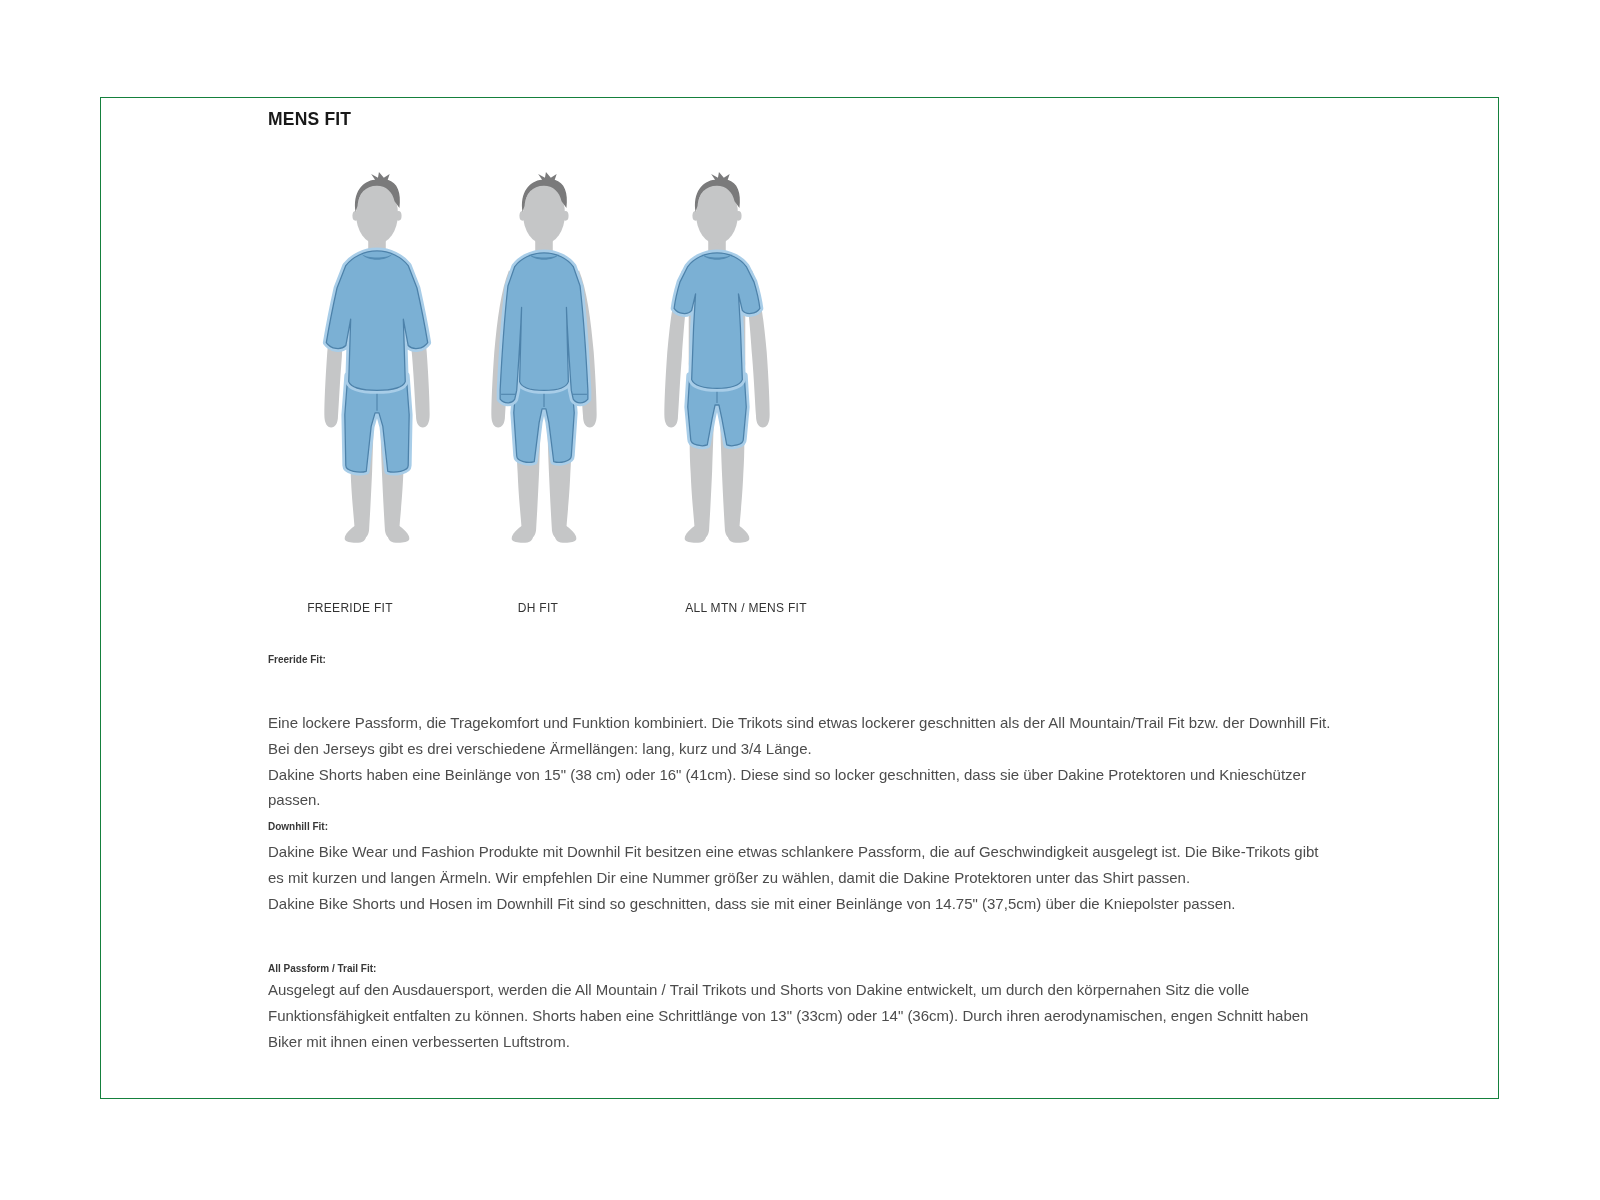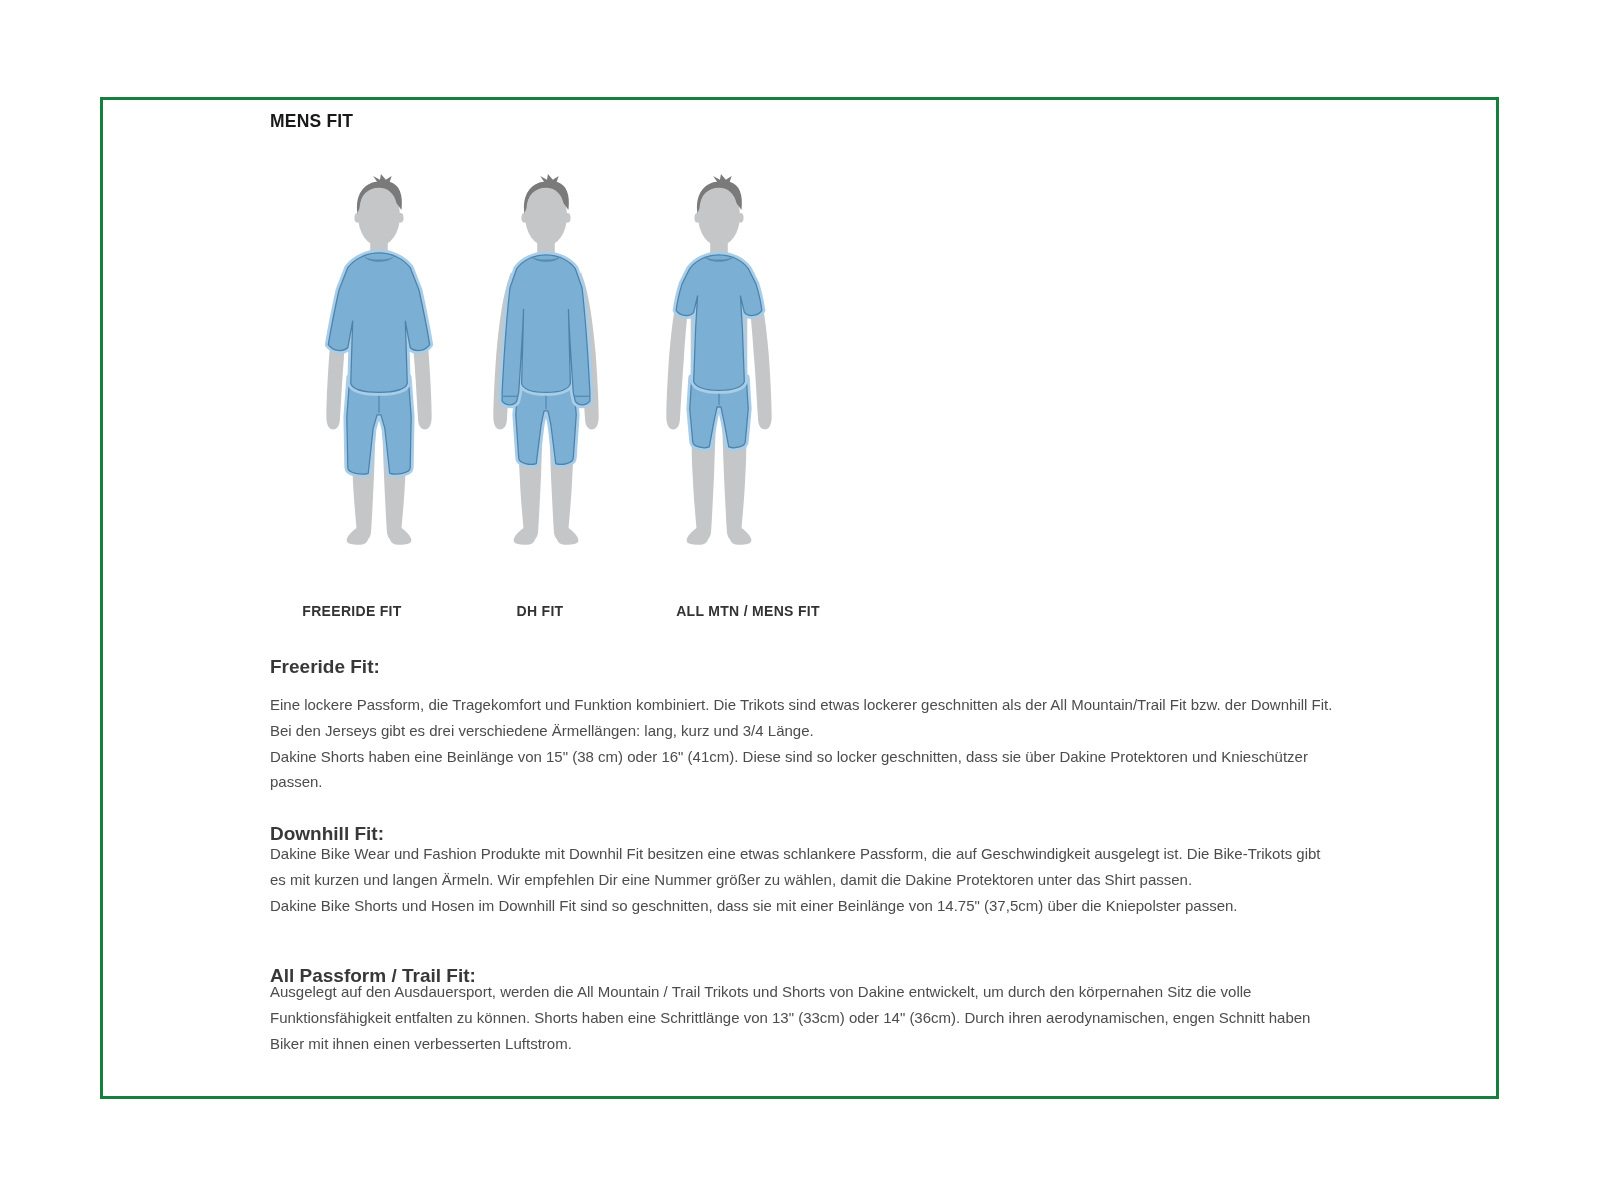--- a/index.html
+++ b/index.html
@@ -16,21 +16,21 @@
     overflow: hidden;
   }
   .card {
     position: absolute;
     left: 100px;
     top: 97px;
     width: 1399px;
     height: 1002px;
     box-sizing: border-box;
     background: #ffffff;
-    border: 3px solid #15803d;
+    border: 1px solid #15803d;
   }
   .page-title {
     position: absolute;
     left: 167px;
     top: 11px;
     margin: 0;
     font-size: 17.5px;
     font-weight: bold;
     color: #191919;
     letter-spacing: 0.2px;
@@ -41,49 +41,49 @@
     width: 166px;
     height: 390px;
   }
   .figure.f1 { left: 193px; }
   .figure.f2 { left: 360px; }
   .figure.f3 { left: 533px; }
   .fit-label {
     position: absolute;
     top: 503px;
     transform: translateX(-50%);
-    font-size: 14px;
-    font-weight: bold;
+    font-size: 12px;
+    font-weight: normal;
     color: #333333;
     letter-spacing: 0.3px;
     white-space: nowrap;
   }
   .fit-label.l1 { left: 249px; }
   .fit-label.l2 { left: 437px; }
   .fit-label.l3 { left: 645px; }
   .section-heading {
     position: absolute;
     left: 167px;
     margin: 0;
-    font-size: 19px;
+    font-size: 10px;
     font-weight: bold;
     color: #383838;
   }
   .section-body {
     position: absolute;
     left: 167px;
     width: 1063px;
     margin: 0;
     font-size: 15px;
     line-height: 25.8px;
     color: #4c4c4c;
     white-space: pre-line;
   }
   .sh1 { top: 556px; }
-  .sp1 { top: 592px; }
+  .sp1 { top: 612px; }
   .sh2 { top: 723px; }
   .sp2 { top: 741px; }
   .sh3 { top: 865px; }
   .sp3 { top: 879px; }
 
   
   svg .bodypart { fill: #c5c6c7; }
   svg .hair   { fill: #7a7a7b; }
   svg .halo   { fill: #a8cde8; stroke: #a8cde8; stroke-width: 7; stroke-linejoin: round; }
   svg .main   { fill: #7bb0d4; stroke: #4d82aa; stroke-width: 1.3; stroke-linejoin: round; }

